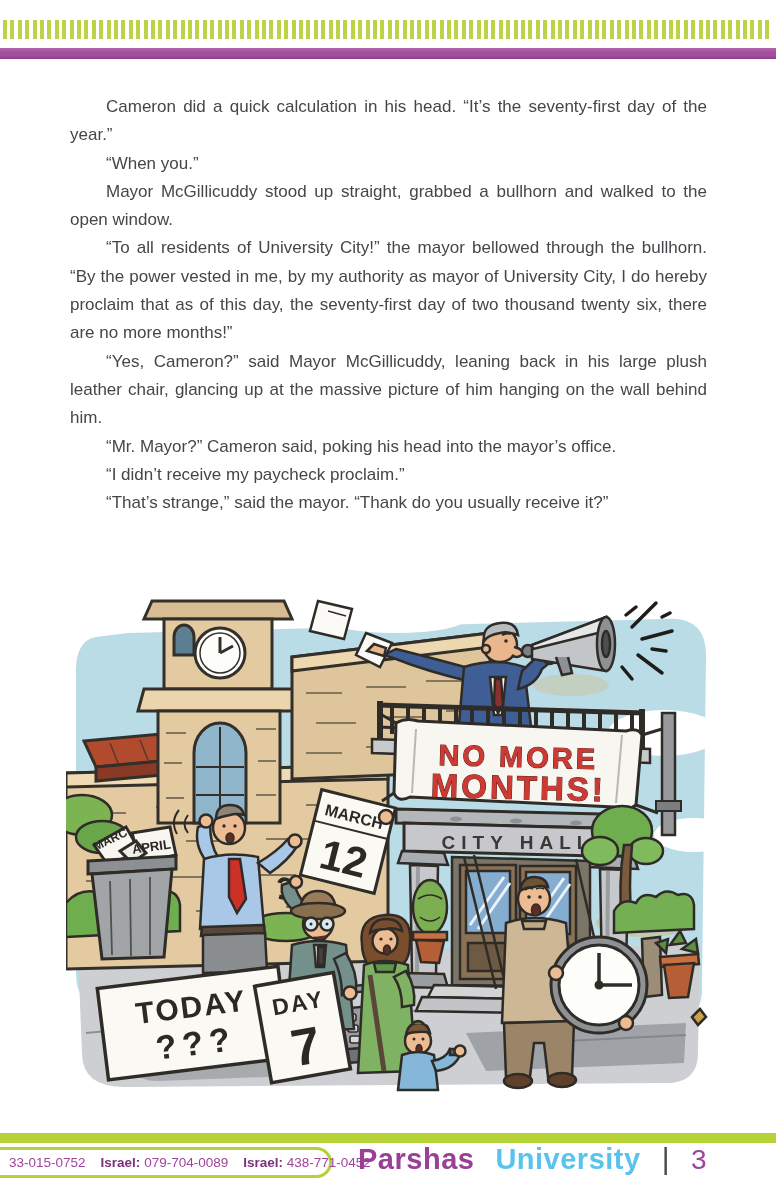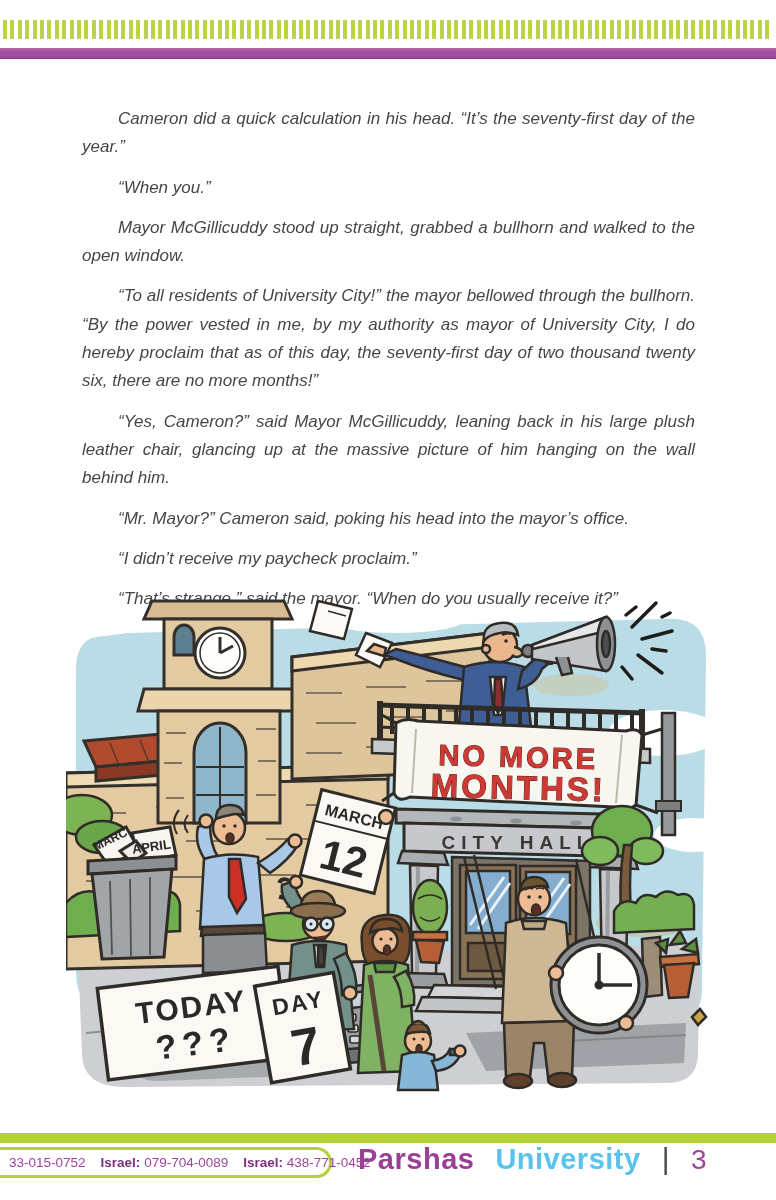--- a/index.html
+++ b/index.html
@@ -15,21 +15,21 @@
   
   .mbar{
     position:absolute;top:48px;left:0;right:0;height:11px;
     background:linear-gradient(180deg,#b266aa 0%,#a24f9f 40%,#a24f9f 72%,#8b3a89 100%);
   }
   
   .story{
     position:absolute;top:93px;left:70px;width:637px;
     font-size:17px;line-height:28.3px;color:#47454a;text-align:justify;
   }
-  .story p{margin:12px;text-indent:36px;font-style:italic;}
+  .story p{margin:0;text-indent:36px;}
   
   .illo{position:absolute;top:593px;left:66px;width:646px;height:500px;}
   .illo svg{font-family:"Liberation Sans",sans-serif;}
   
   .fbar{position:absolute;top:1133px;left:0;right:0;height:10px;background:#b4d235;}
   .pill{
     position:absolute;top:1147px;left:-20px;width:352px;height:31px;
     border:3px solid #b4d235;border-radius:19px;background:#ffffff;
     display:flex;align-items:center;gap:15px;padding-left:26px;box-sizing:border-box;
     font-size:13.5px;color:#a0449b;white-space:nowrap;
@@ -53,21 +53,21 @@
   <div class="mbar"></div>
 
   <div class="story">
     <p>Cameron did a quick calculation in his head. “It’s the seventy-first day of the year.”</p>
     <p>“When you.”</p>
     <p>Mayor McGillicuddy stood up straight, grabbed a bullhorn and walked to the open window.</p>
     <p>“To all residents of University City!” the mayor bellowed through the bullhorn. “By the power vested in me, by my authority as mayor of University City, I do hereby proclaim that as of this day, the seventy-first day of two thousand twenty six, there are no more months!”</p>
     <p>“Yes, Cameron?” said Mayor McGillicuddy, leaning back in his large plush leather chair, glancing up at the massive picture of him hanging on the wall behind him.</p>
     <p>“Mr. Mayor?” Cameron said, poking his head into the mayor’s office.</p>
     <p>“I didn’t receive my paycheck proclaim.”</p>
-    <p>“That’s strange,” said the mayor. “When do you usually receive it?”</p>
+    <p>“That’s strange,” said the mayor. “Thank do you usually receive it?”</p>
   </div>
 
   <div class="illo">
   <svg width="646" height="500" viewBox="0 0 646 500">
 
     <g>
       <path d="M30,44 Q8,48 10,84 L10,380 Q10,420 52,416 L596,430 Q638,432 636,392 L640,62 Q640,22 598,26 L62,40 Z" fill="#badce7"></path>
       <ellipse cx="42" cy="226" rx="56" ry="21" fill="#ffffff"></ellipse>
       <ellipse cx="100" cy="204" rx="46" ry="16" fill="#ffffff"></ellipse>
       <ellipse cx="598" cy="140" rx="56" ry="23" fill="#ffffff"></ellipse>

